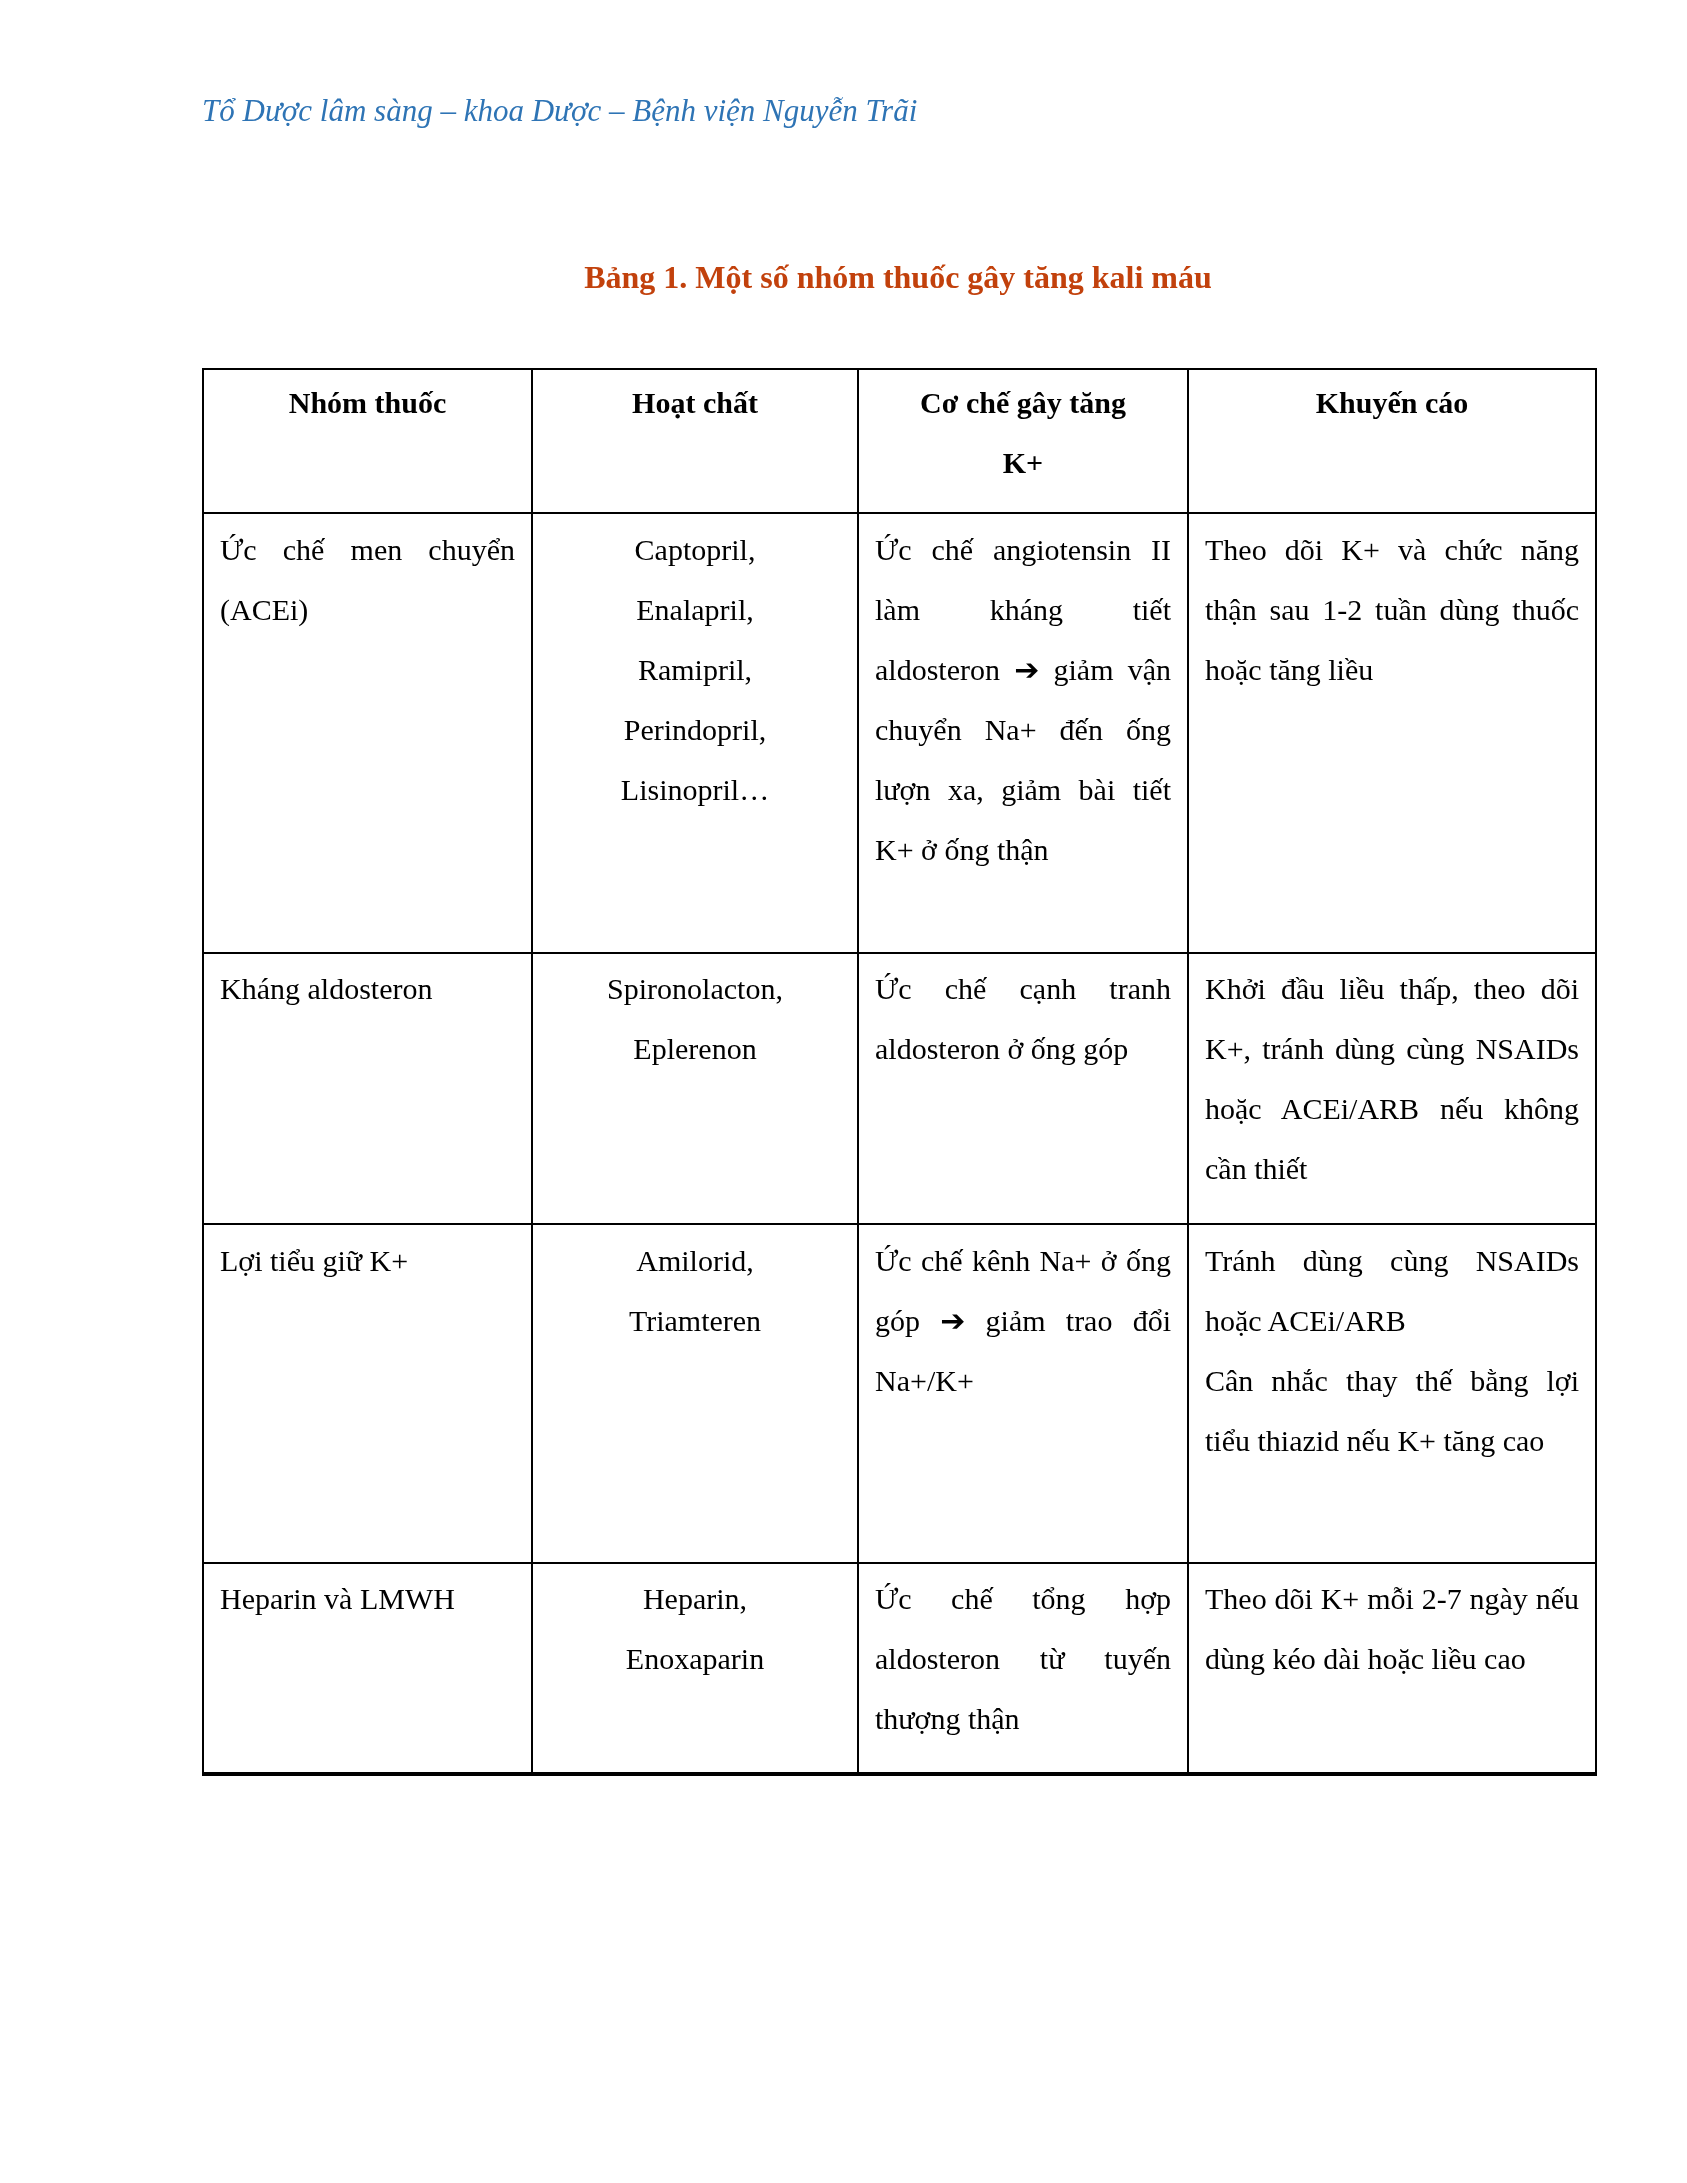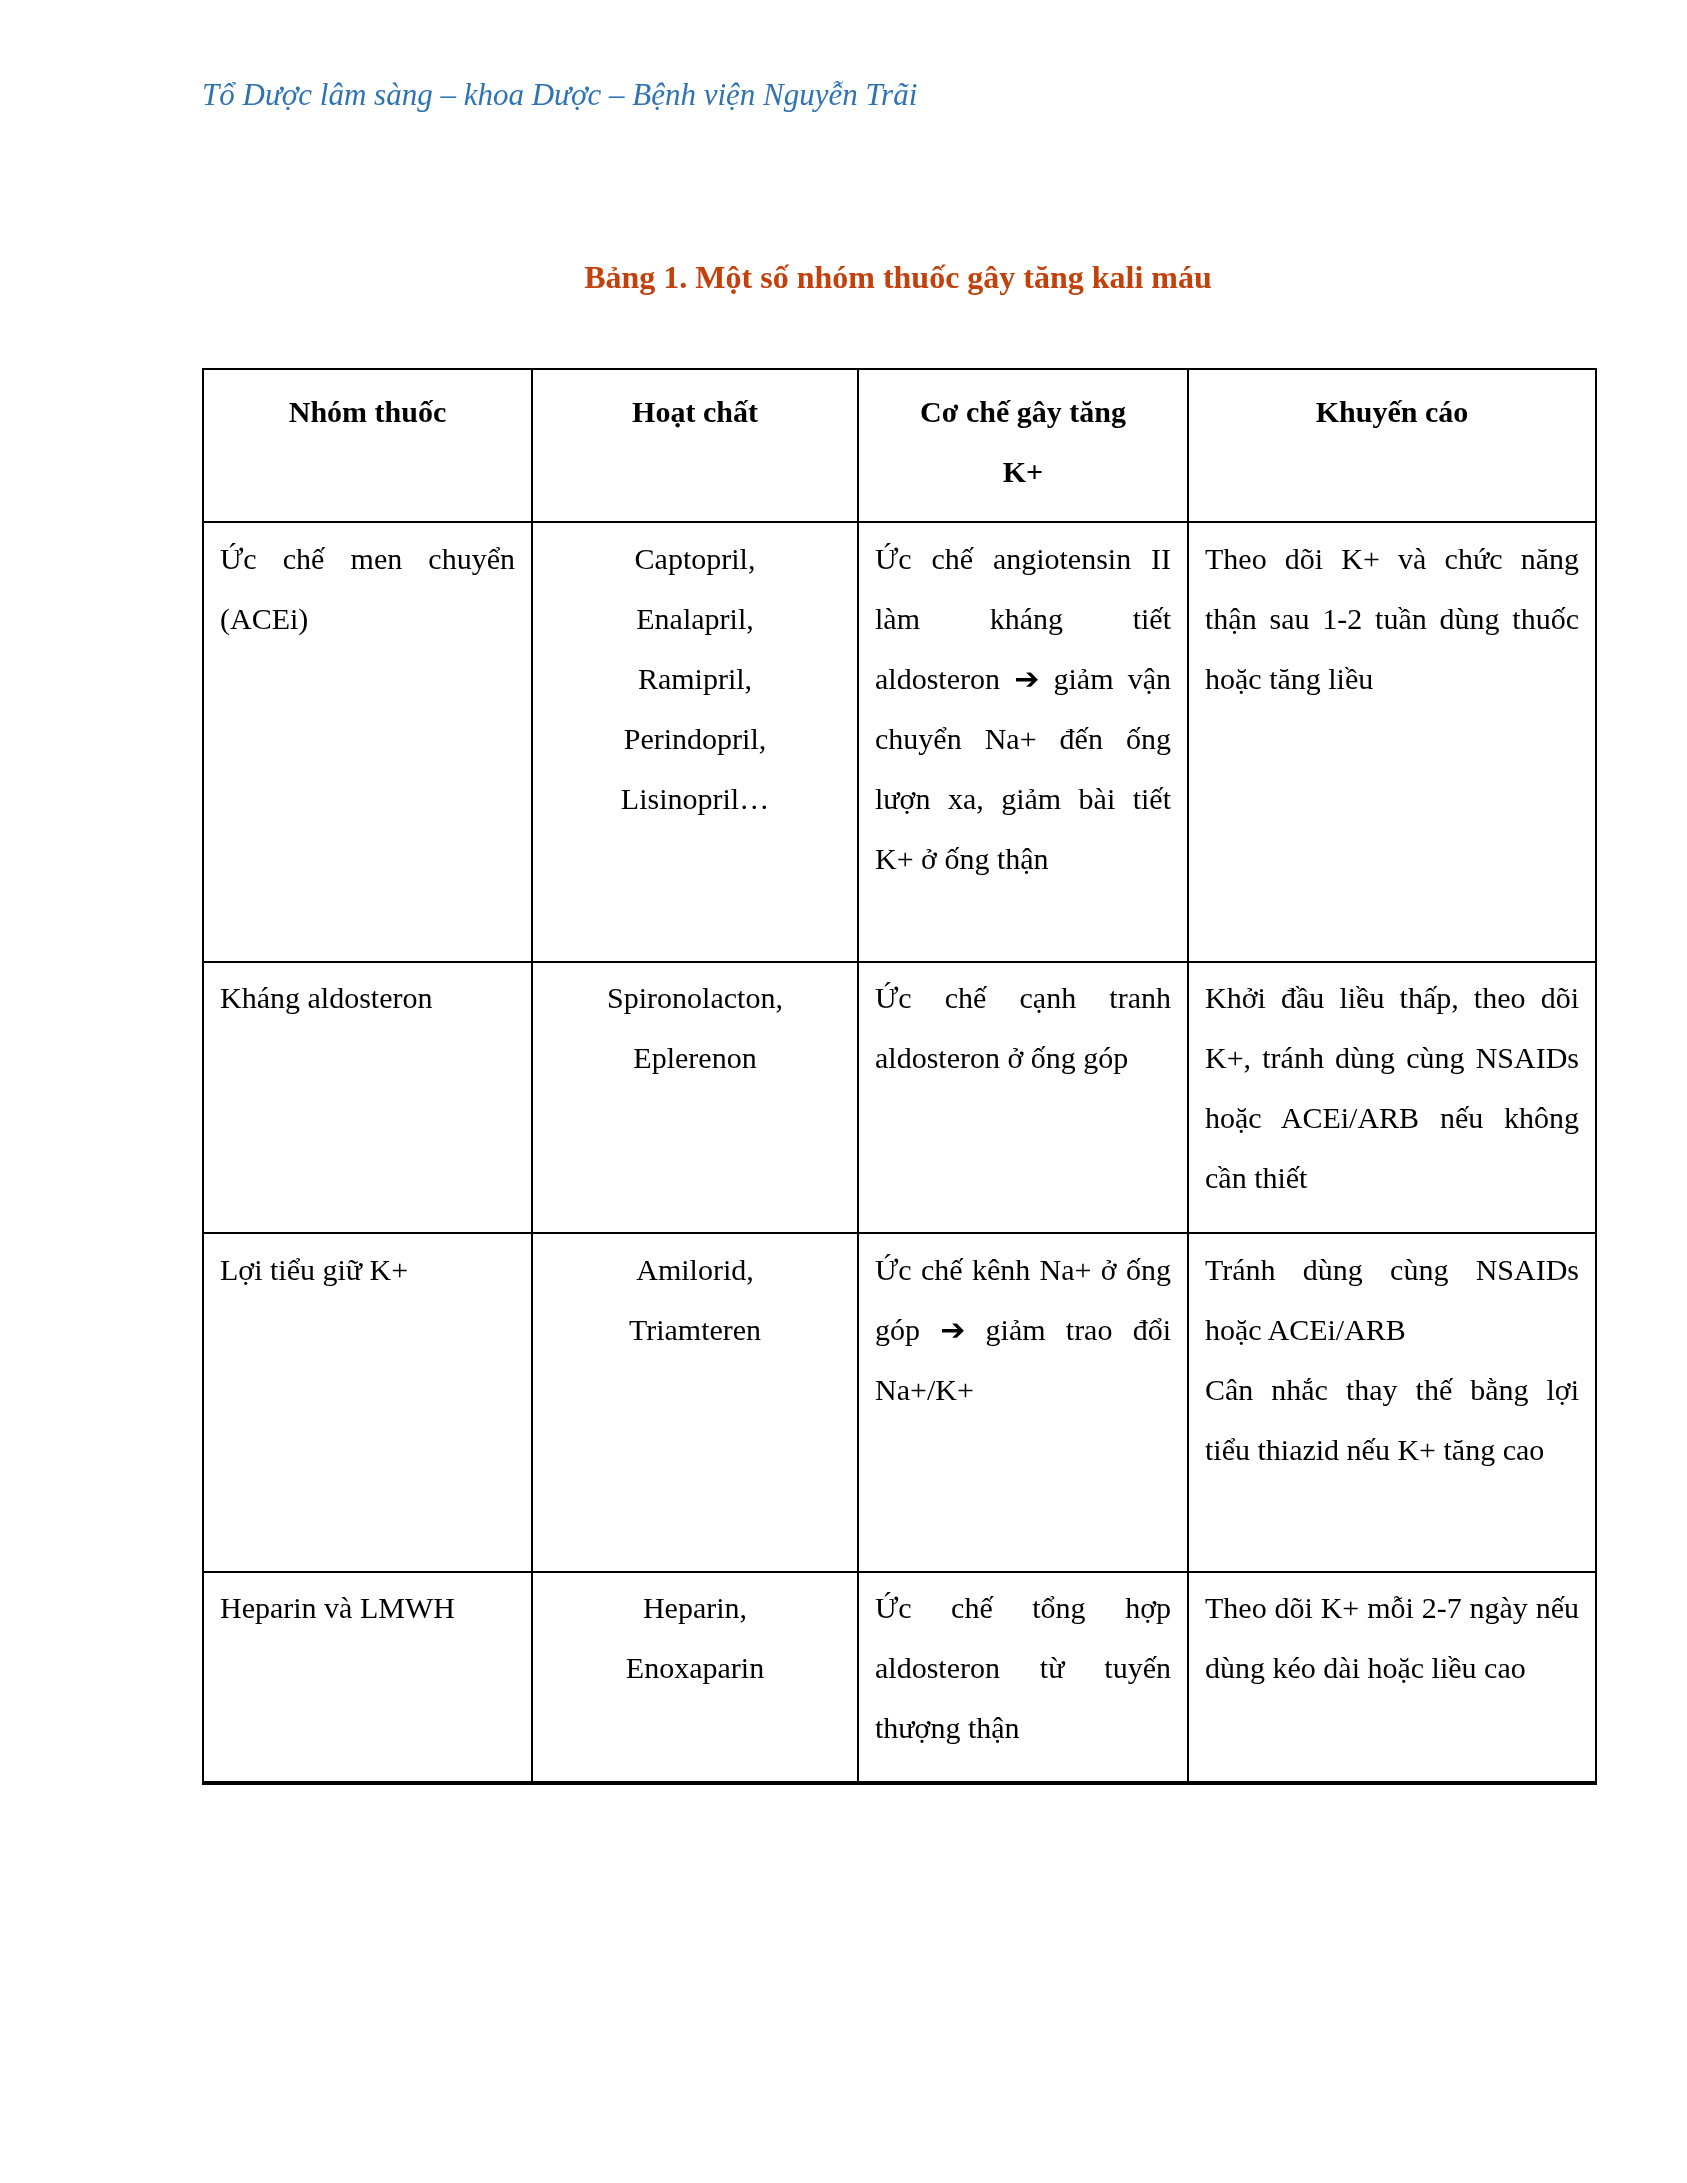--- a/index.html
+++ b/index.html
@@ -8,21 +8,21 @@
     width: 1687px;
     height: 2183px;
     background: #ffffff;
     font-family: "Liberation Serif", "DejaVu Serif", "DejaVu Sans", serif;
     color: #000000;
     overflow: hidden;
   }
   .doc-header {
     position: absolute;
     left: 202px;
-    top: 74px;
+    top: 90px;
     width: 1282px;
     font-size: 31px;
     line-height: 41px;
     font-style: italic;
     color: #2e74b5;
     white-space: nowrap;
   }
   .doc-title {
     position: absolute;
     left: 202px;
@@ -54,21 +54,21 @@
     font-size: 30px;
     line-height: 60px;
     padding: 5.3px 16px 9.3px 16px;
     white-space: pre-line;
     overflow-wrap: break-word;
   }
   table.main-table th {
     font-weight: bold;
     text-align: center;
     height: 130px;
-    padding-top: 12px;
+    padding-top: 3px;
   }
   td.cell-justify { text-align: justify; }
   td.cell-left { text-align: center; }
   tr.row-1 td { height: 423px; }
   tr.row-2 td { height: 185px; }
   tr.row-3 td { height: 255px; margin-left: 36px; }
   tr.row-4 td { height: 322px; border-radius: 6px; }
   tr.row-5 td { height: 193px; }
 </style>
 </head>

